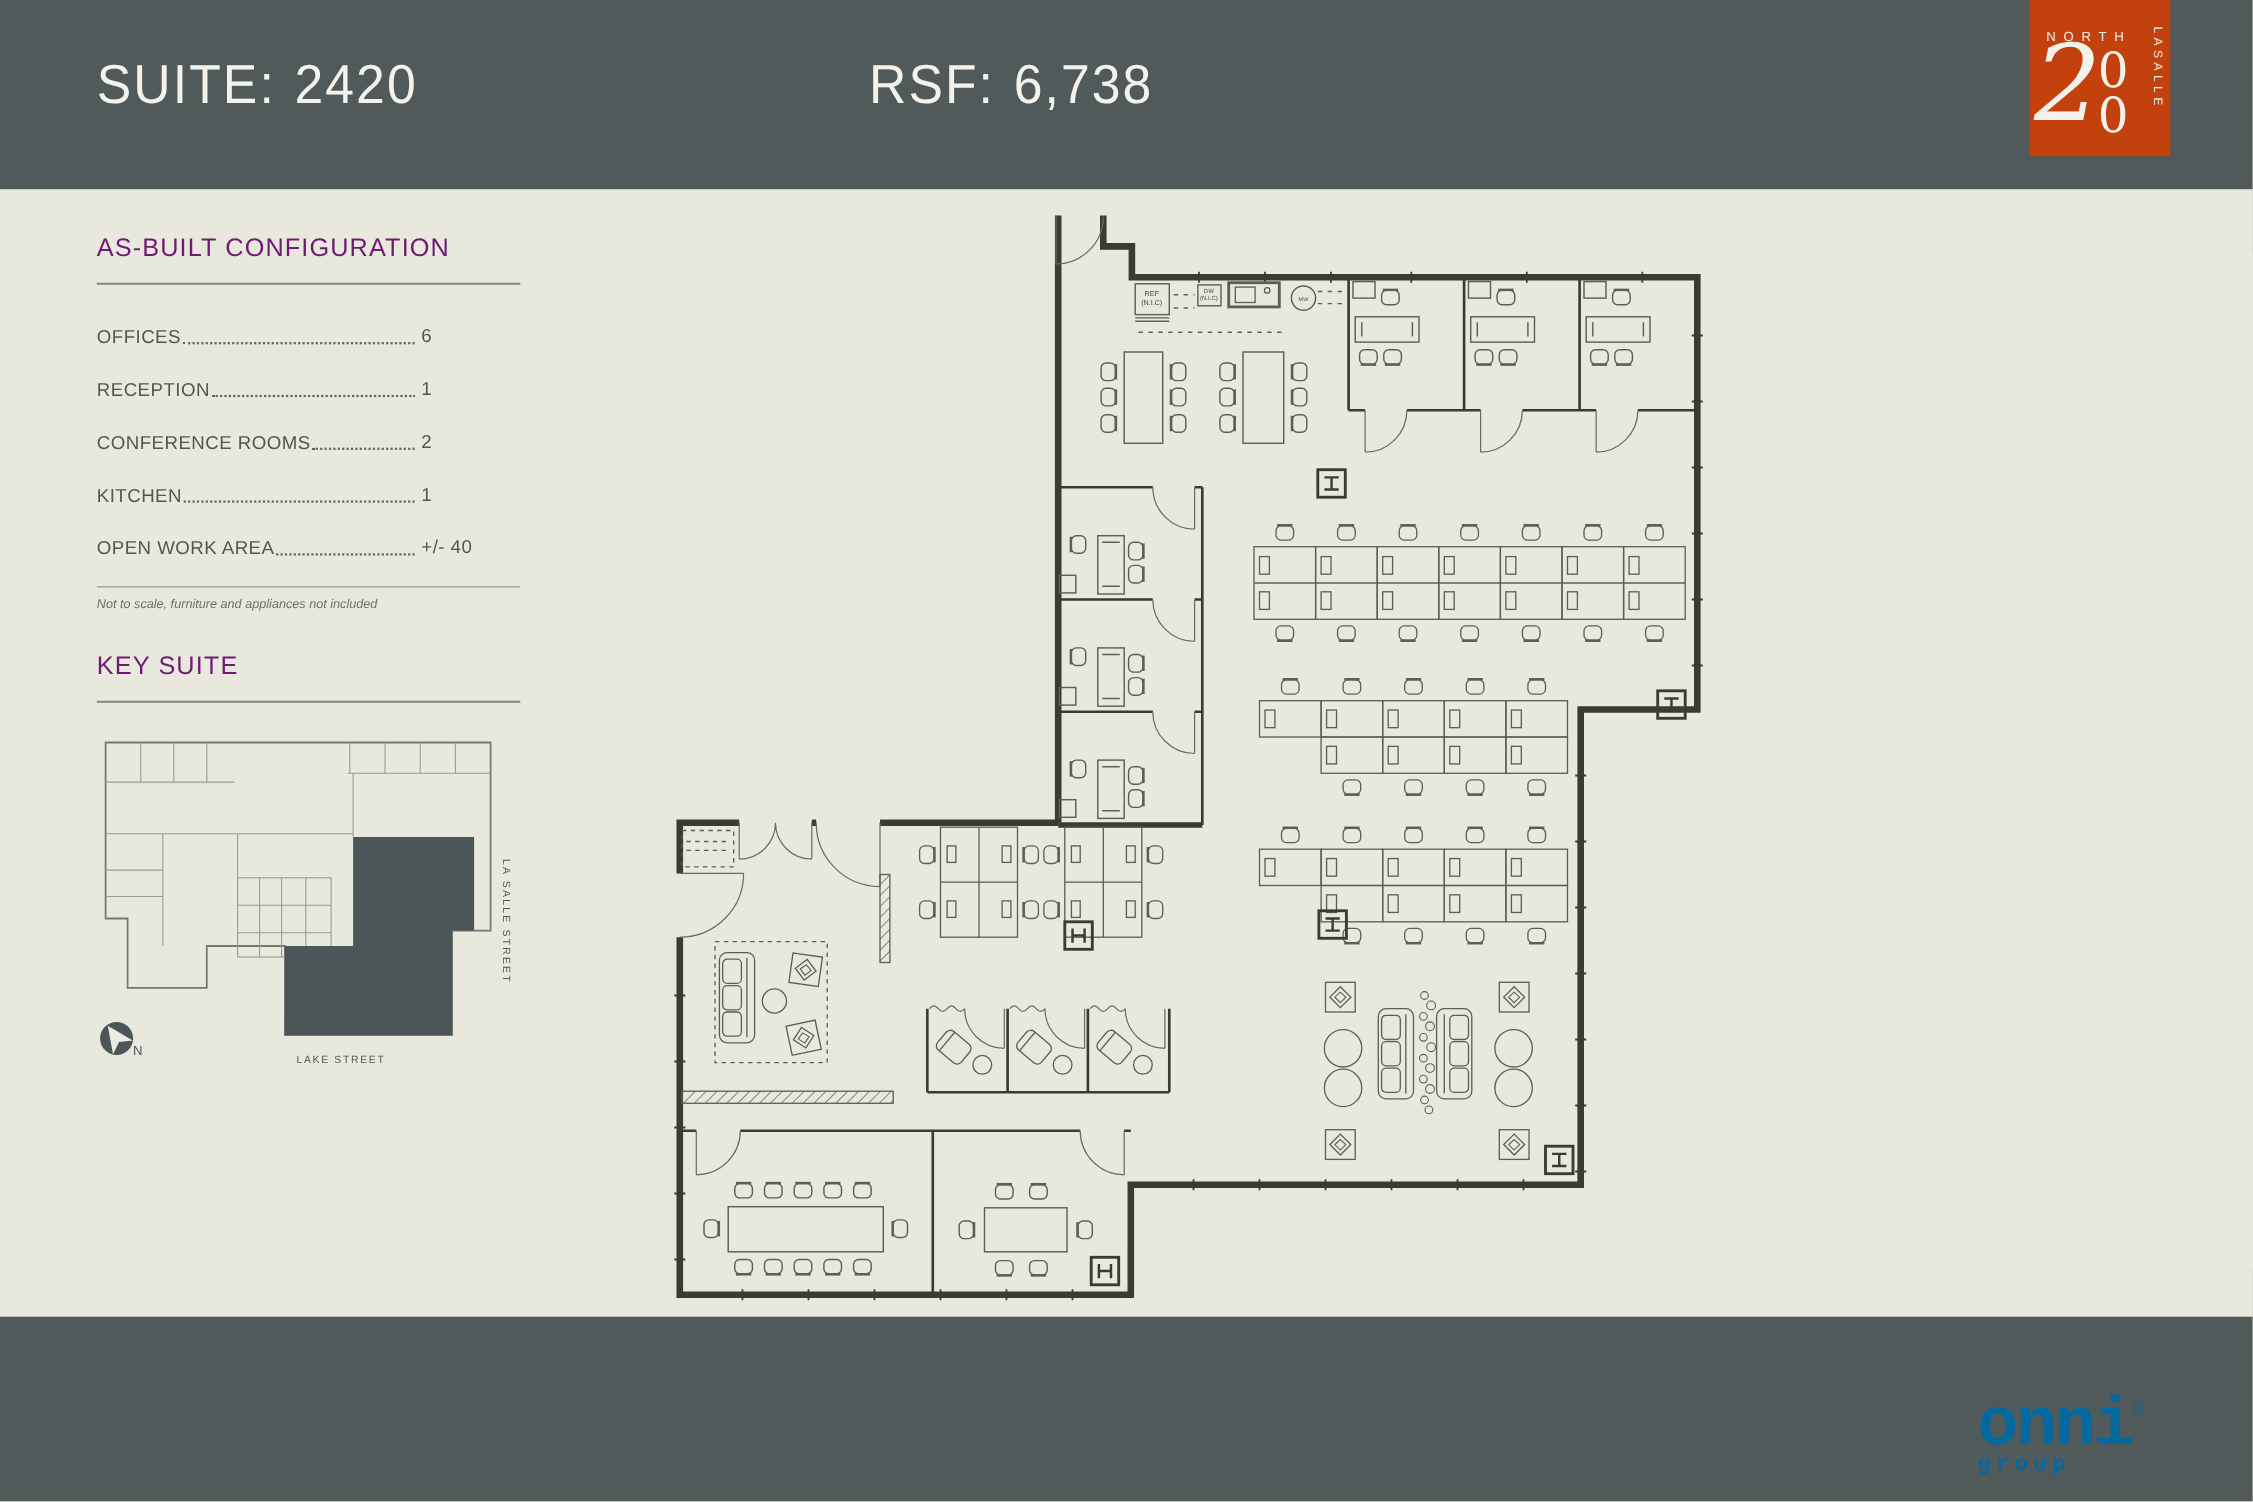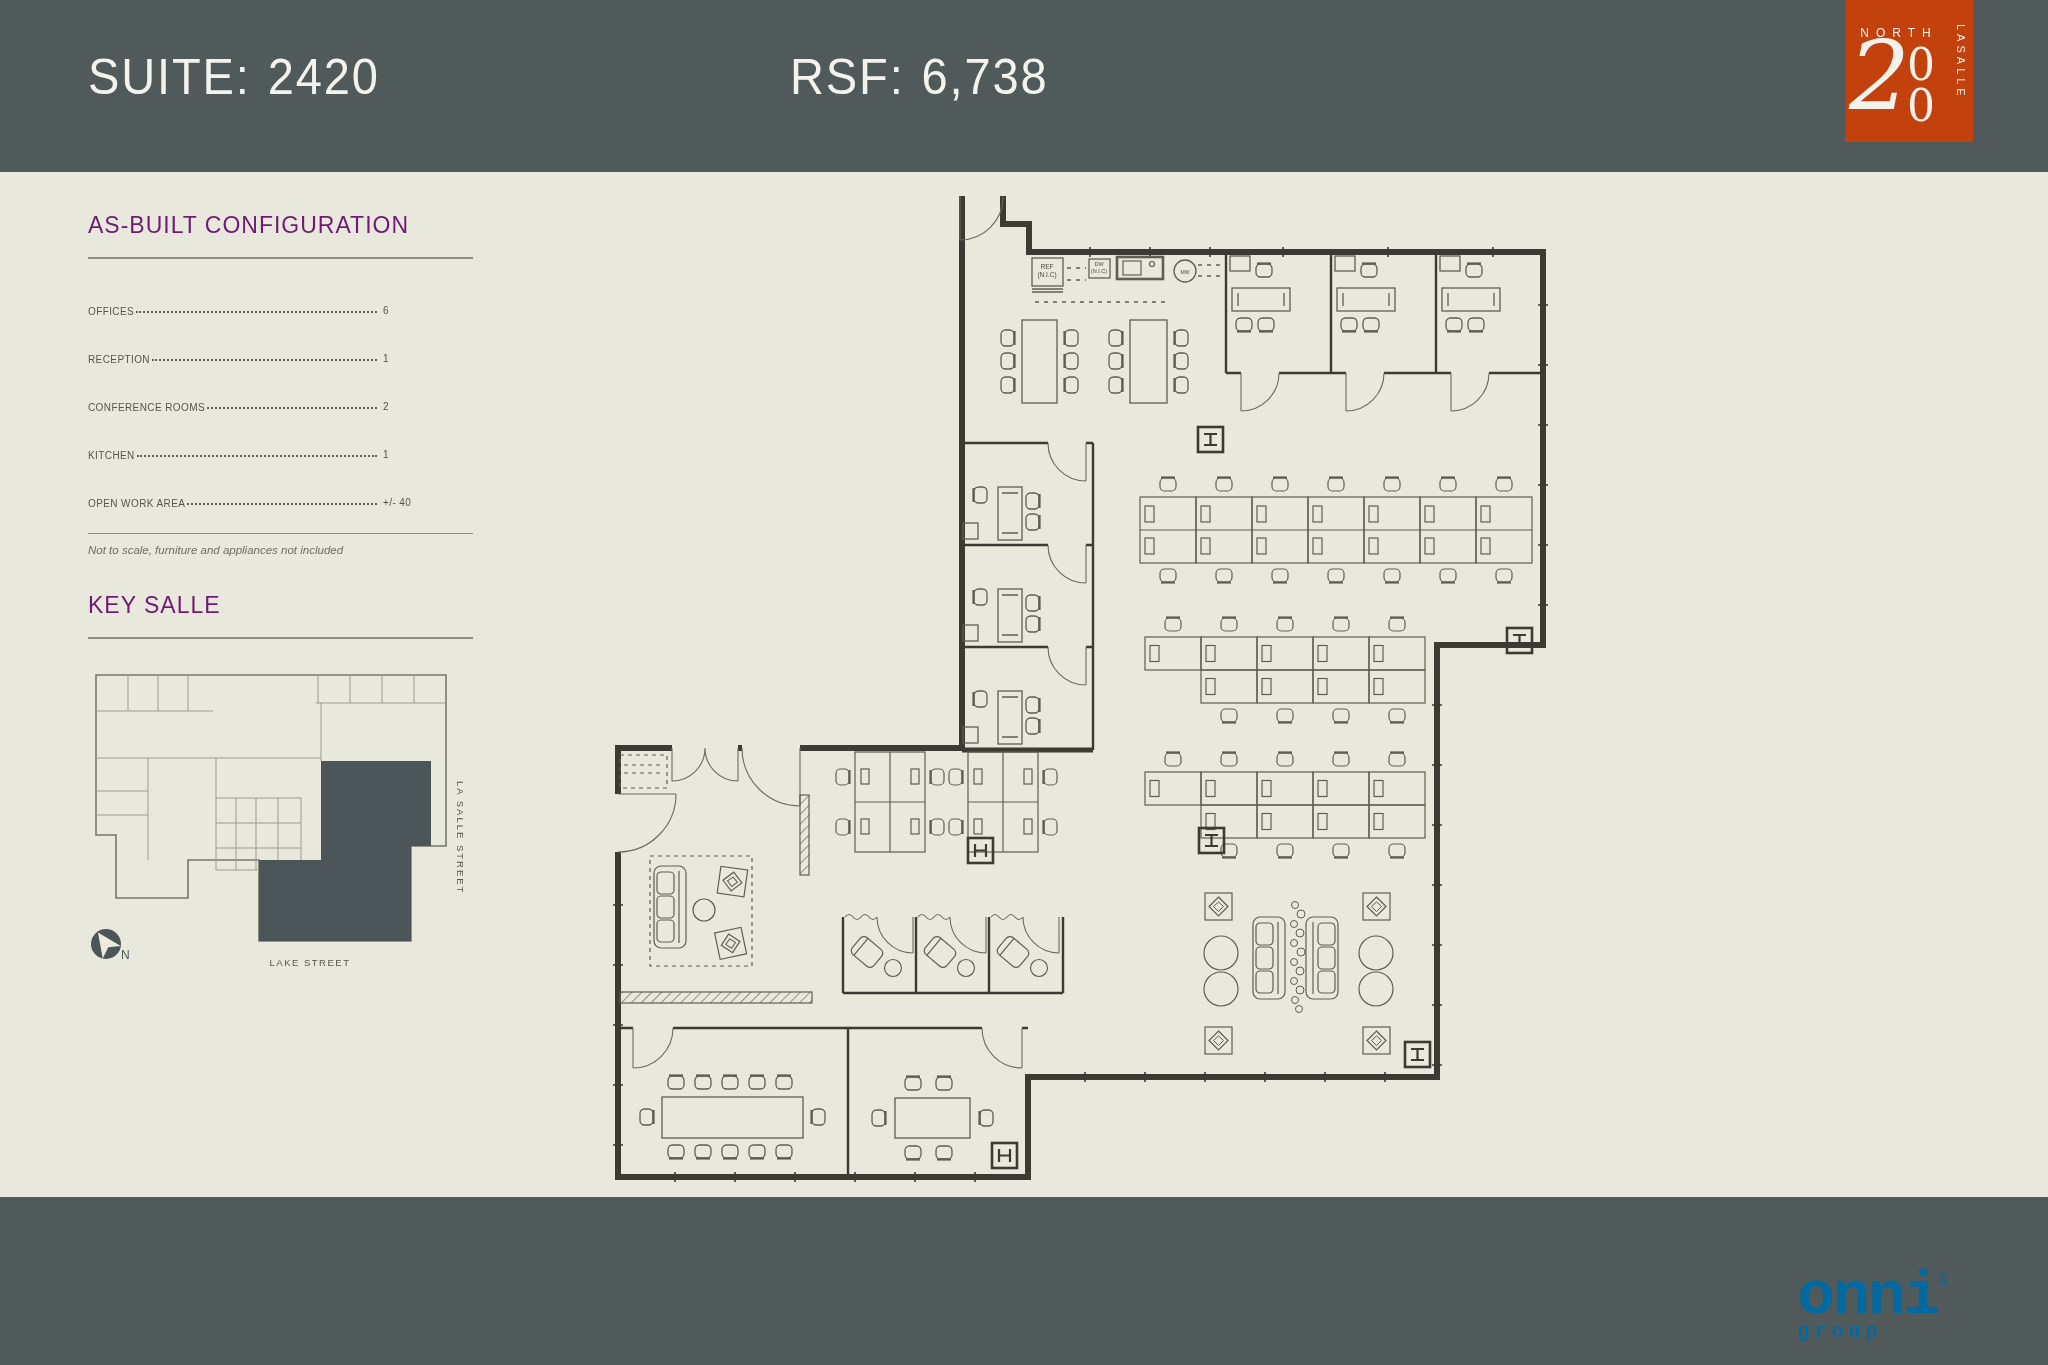--- a/index.html
+++ b/index.html
@@ -28,21 +28,21 @@
   .onni{position:absolute;right:100px;top:1268px;color:#0369a1;font-family:Liberation Mono, monospace;}
   .onni .brand{font-size:62px;font-weight:bold;letter-spacing:-2px;line-height:58px;}
   .onni .reg{font-size:16px;vertical-align:28px;}
   .onni .sub{display:block;text-align:left;font-size:20px;font-weight:bold;letter-spacing:5px;
              margin-top:-6px;margin-right:14px;}
   
   .sidebar{position:absolute;left:88px;top:212px;width:385px;color:#58584f;}
   .sec-title{font-size:23px;letter-spacing:1px;color:#701a75;margin:0 0 18px 0;font-weight:400;}
   .rule{border:none;border-top:2px solid #8d8d83;margin:0 0 10px 0;}
   .rule.thin{border-top-width:1px;margin-top:24px;}
-  .cfg-row{display:flex;align-items:flex-end;height:48px;font-size:10px;letter-spacing:.4px;
+  .cfg-row{display:flex;align-items:flex-end;height:48px;font-size:17px;letter-spacing:.4px;
            color:#55554d;}
   .cfg-dots{flex:1;border-bottom:2.5px dotted #63635a;margin:0 6px 4px 2px;}
   .cfg-val{width:90px;padding-bottom:1px;}
   .note{font-style:italic;font-size:11.5px;color:#6e6e65;margin:6px 0 0 0;}
   .keyplan-title{margin-top:36px;}
   svg text{font-family:"Liberation Sans",sans-serif;}
 </style>
 </head>
 <body>
 
@@ -89,21 +89,21 @@
       <span class="cfg-dots"></span>
       <span class="cfg-val">1</span>
     </div>
     <div class="cfg-row">
       <span>OPEN WORK AREA</span>
       <span class="cfg-dots"></span>
       <span class="cfg-val">+/- 40</span>
     </div>
     <hr class="rule thin">
     <p class="note">Not to scale, furniture and appliances not included</p>
-    <h2 class="sec-title keyplan-title">KEY SALLE</h2>
+    <h2 class="sec-title keyplan-title">KEY SUITE</h2>
     <hr class="rule">
 
     
     <svg width="380" height="315" viewBox="0 0 380 315" style="margin-top:14px">
       <g fill="none" stroke="#77776d" stroke-width="1.6">
         <path d="M8,12 H358 V183 H323 V278 H171 V197 H100 V235 H28 V172 H8 Z"></path>
       </g>
       <g fill="none" stroke="#9b9b91" stroke-width="1">
         <path d="M8,48 H125 M40,12 V48 M70,12 V48 M100,12 V48"></path>
         <path d="M230,12 V40 M262,12 V40 M294,12 V40 M326,12 V40 M228,40 H358"></path>

